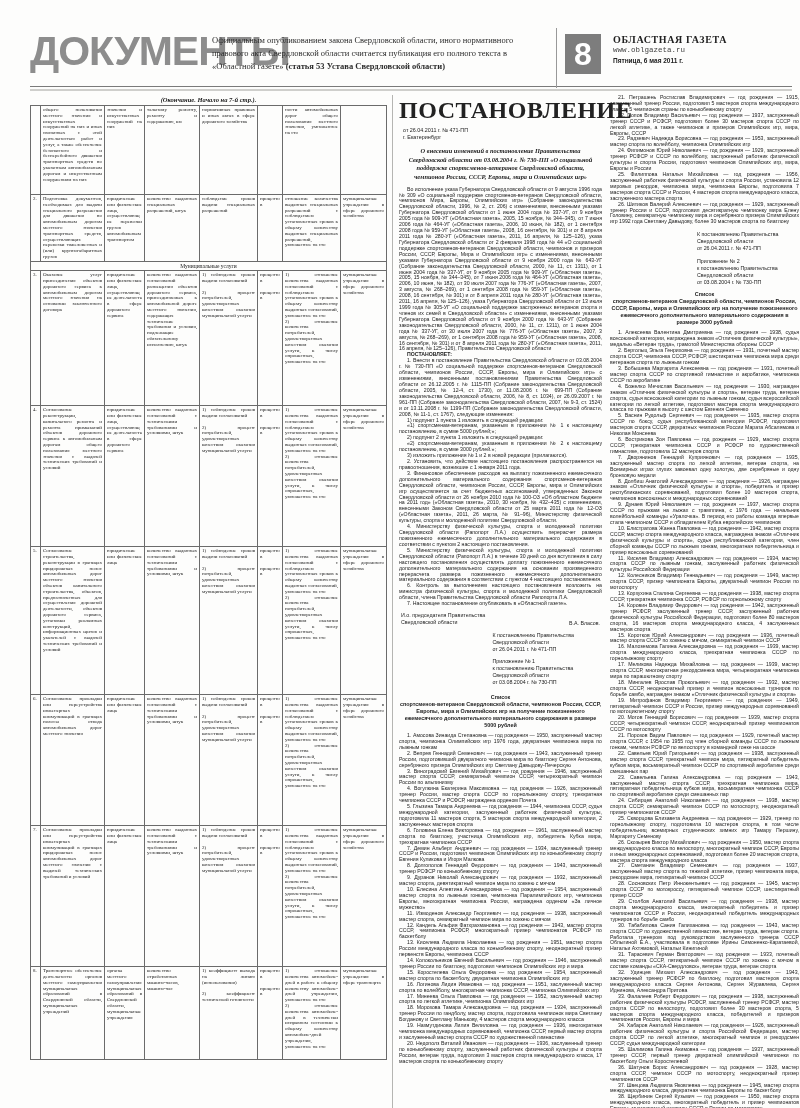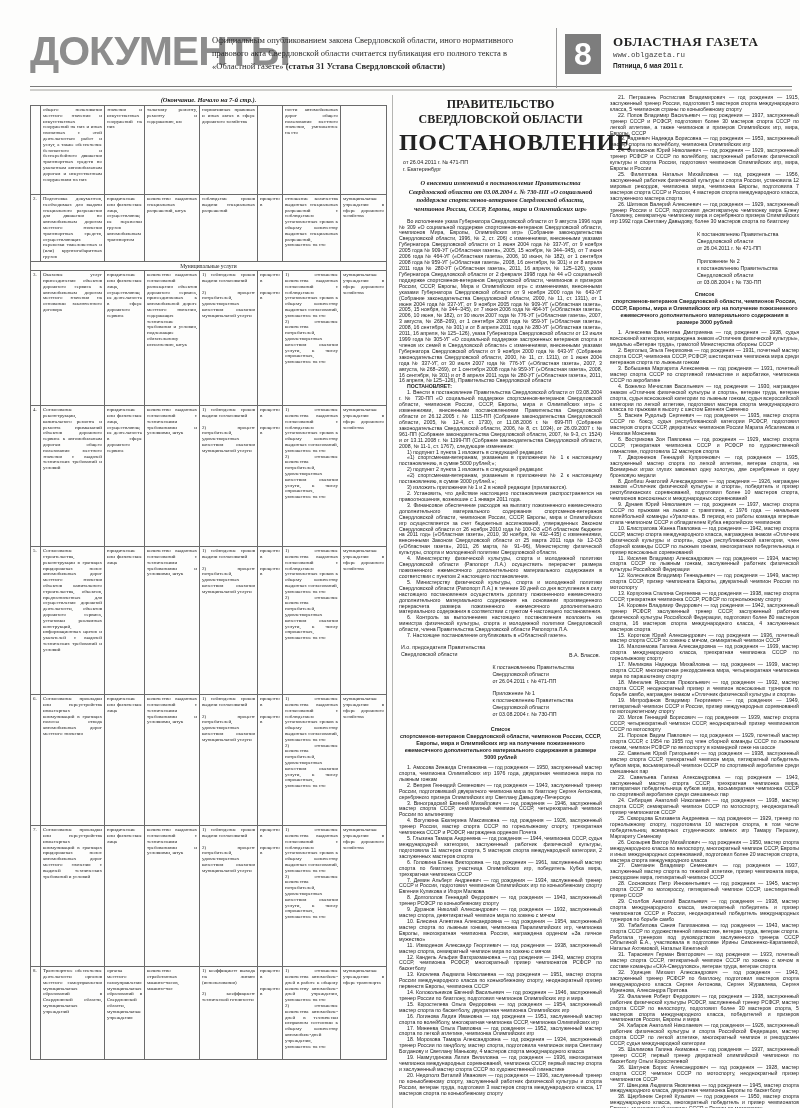--- a/index.html
+++ b/index.html
@@ -10,21 +10,21 @@
   .masthead{font-family:"Liberation Sans",sans-serif;font-weight:bold;font-size:41px;
             line-height:50px;color:#8d8d8d;letter-spacing:-1px;width:178px;flex:none;}
   .pubnote{font-family:"Liberation Serif",serif;font-size:8.5px;line-height:1.5;
            width:336px;flex:none;padding:8px 8px 0 4px;color:#2b2b2b;}
   .hdr-right{flex:1;display:flex;border-left:1px solid #999;height:54px;
              padding:6px 0 0 8px;margin-top:2px;}
   .pagenum{width:36px;height:40px;background:#7d7d7d;color:#fff;flex:none;
            font-family:"Liberation Sans",sans-serif;font-weight:bold;font-size:32px;
            display:flex;align-items:center;justify-content:center;}
   .paper{padding:0 0 0 12px;font-family:"Liberation Serif",serif;}
-  .paper .nm{font-weight:bold;font-size:13px;letter-spacing:.6px;}
+  .paper .nm{font-weight:bold;font-size:10px;letter-spacing:.6px;}
   .paper .site{font-family:Liberation Mono, monospace;font-size:7.5px;color:#444;margin-top:1px;}
   .paper .dt{font-family:"Liberation Sans",sans-serif;font-weight:bold;font-size:6.5px;margin-top:3px;}
   .hdr-rule{border-top:1px solid #7a7a7a;border-bottom:2px solid #cfcfcc;height:2px;margin:2px 0 4px 0;}
   
   .cols{display:flex;align-items:flex-start;}
   .tcol{width:357px;flex:none;}
   .vdiv{width:1px;background:#b5b5b2;align-self:stretch;margin:0 4px 0 5px;flex:none;}
   .mcol{width:203px;flex:none;padding:0 2px;}
   .rcol{width:189px;flex:none;margin-left:6px;}
   
@@ -59,21 +59,21 @@
           text-align:center;line-height:1.3;white-space:pre-line;margin:8px 0 4px 0;}
   .rcol .list-h{margin-top:6px;}
 </style>
 </head>
 <body>
 
 <div class="page">
 
   <header class="hdr">
     <div class="masthead">ДОКУМЕНТЫ</div>
-    <div class="pubnote"><span>Официальным опубликованием закона Свердловской области, иного нормативного правового акта Свердловской области считается публикация его полного текста в «Областной газете» </span><b>(статья 31 Устава Свердловской области)</b></div>
+    <div class="pubnote"><span>Официальным опубликованием закона Свердловской области, иного нормативного правового акта Свердловской области считается публикация его полного текста в «Областной газете» </span><b>(статья 53 Устава Свердловской области)</b></div>
     <div class="hdr-right">
       <div class="pagenum">8</div>
       <div class="paper">
         <div class="nm">ОБЛАСТНАЯ ГАЗЕТА</div>
         <div class="site">www.oblgazeta.ru</div>
         <div class="dt">Пятница, 6 мая 2011 г.</div>
       </div>
     </div>
   </header>
   <div class="hdr-rule"></div>
@@ -207,21 +207,20 @@
 2) отношение количества автомобиле-дней в технически исправном состоянии к общему количеству автомобиле-дней учреждения, умноженное на сто</td>
               <td>муниципальные учреждения в сфере транспорта</td>
             </tr>
           </tbody>
       </table>
     </section>
 
     <div class="vdiv"></div>
 
     <section class="mcol">
-      <h2 class="gov">ПРАВИТЕЛЬСТВО СВЕРДЛОВСКОЙ ОБЛАСТИ</h2>
       <h1 class="decree-t">ПОСТАНОВЛЕНИЕ</h1>
       <p class="meta">от 26.04.2011 г. № 471-ПП</p>
       <p class="meta">г. Екатеринбург</p>
       <p class="subject">О внесении изменений в постановление Правительства Свердловской области от 03.08.2004 г. № 730-ПП «О социальной поддержке спортсменов-ветеранов Свердловской области, чемпионов России, СССР, Европы, мира и Олимпийских игр»</p>
       <div class="body-txt">
           <p class="li">Во исполнение указа Губернатора Свердловской области от 9 августа 1996 года № 309 «О социальной поддержке спортсменов-ветеранов Свердловской области, чемпионов Мира, Европы, Олимпийских игр» (Собрание законодательства Свердловской области, 1996, № 2, ст. 206) с изменениями, внесенными указами Губернатора Свердловской области от 1 июня 2004 года № 337-УГ, от 9 ноября 2005 года № 909-УГ («Областная газета», 2005, 15 ноября, № 344–345), от 7 июня 2006 года № 464-УГ («Областная газета», 2006, 10 июня, № 182), от 1 сентября 2008 года № 959-УГ («Областная газета», 2008, 16 сентября, № 301) и от 8 апреля 2011 года № 280-УГ («Областная газета», 2011, 16 апреля, № 125–126), указа Губернатора Свердловской области от 2 февраля 1998 года № 44 «О социальной поддержке спортсменов-ветеранов Свердловской области, чемпионов и призеров России, СССР, Европы, Мира и Олимпийских игр» с изменениями, внесенными указами Губернатора Свердловской области от 9 ноября 2000 года № 643-УГ (Собрание законодательства Свердловской области, 2000, № 11, ст. 1311), от 1 июня 2004 года № 337-УГ, от 9 ноября 2005 года № 909-УГ («Областная газета», 2005, 15 ноября, № 344–345), от 7 июня 2006 года № 464-УГ («Областная газета», 2006, 10 июня, № 182), от 30 июля 2007 года № 776-УГ («Областная газета», 2007, 3 августа, № 268–269), от 1 сентября 2008 года № 959-УГ («Областная газета», 2008, 16 сентября, № 301) и от 8 апреля 2011 года № 280-УГ («Областная газета», 2011, 16 апреля, № 125–126), указа Губернатора Свердловской области от 13 июля 1999 года № 305-УГ «О социальной поддержке заслуженных ветеранов спорта и членов их семей в Свердловской области» с изменениями, внесенными указами Губернатора Свердловской области от 9 ноября 2000 года № 643-УГ (Собрание законодательства Свердловской области, 2000, № 11, ст. 1311), от 1 июня 2004 года № 337-УГ, от 30 июля 2007 года № 776-УГ («Областная газета», 2007, 3 августа, № 268–269), от 1 сентября 2008 года № 959-УГ («Областная газета», 2008, 16 сентября, № 301) и от 8 апреля 2011 года № 280-УГ («Областная газета», 2011, 16 апреля, № 125–126), Правительство Свердловской области</p>
           <p class="li lead">ПОСТАНОВЛЯЕТ:</p>
           <p class="li">1. Внести в постановление Правительства Свердловской области от 03.08.2004 г. № 730-ПП «О социальной поддержке спортсменов-ветеранов Свердловской области, чемпионов России, СССР, Европы, мира и Олимпийских игр» с изменениями, внесенными постановлениями Правительства Свердловской области от 26.12.2005 г. № 1115-ПП (Собрание законодательства Свердловской области, 2005, № 12-4, ст. 1730), от 11.08.2006 г. № 699-ПП (Собрание законодательства Свердловской области, 2006, № 8, ст. 1034), от 26.09.2007 г. № 961-ПП (Собрание законодательства Свердловской области, 2007, № 9-3, ст. 1524) и от 13.11.2008 г. № 1199-ПП (Собрание законодательства Свердловской области, 2008, № 11-1, ст. 1767), следующие изменения:</p>
           <p class="li">1) подпункт 1 пункта 1 изложить в следующей редакции:</p>
           <p class="li">«1) спортсменам-ветеранам, указанным в приложении № 1 к настоящему постановлению, в сумме 5000 рублей;»;</p>

